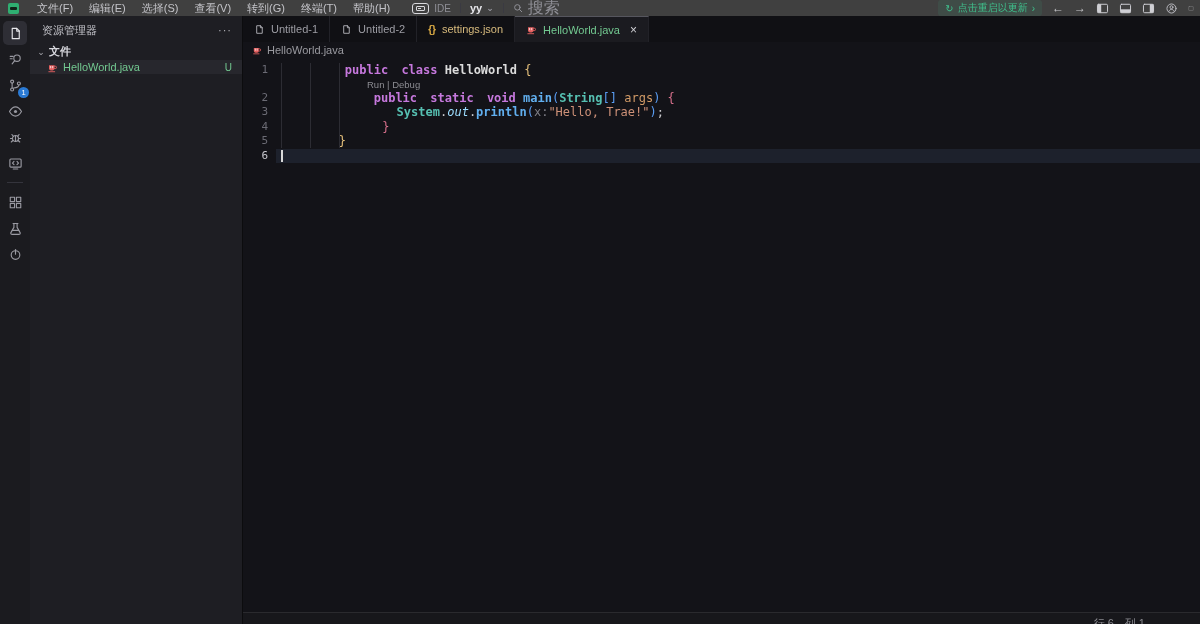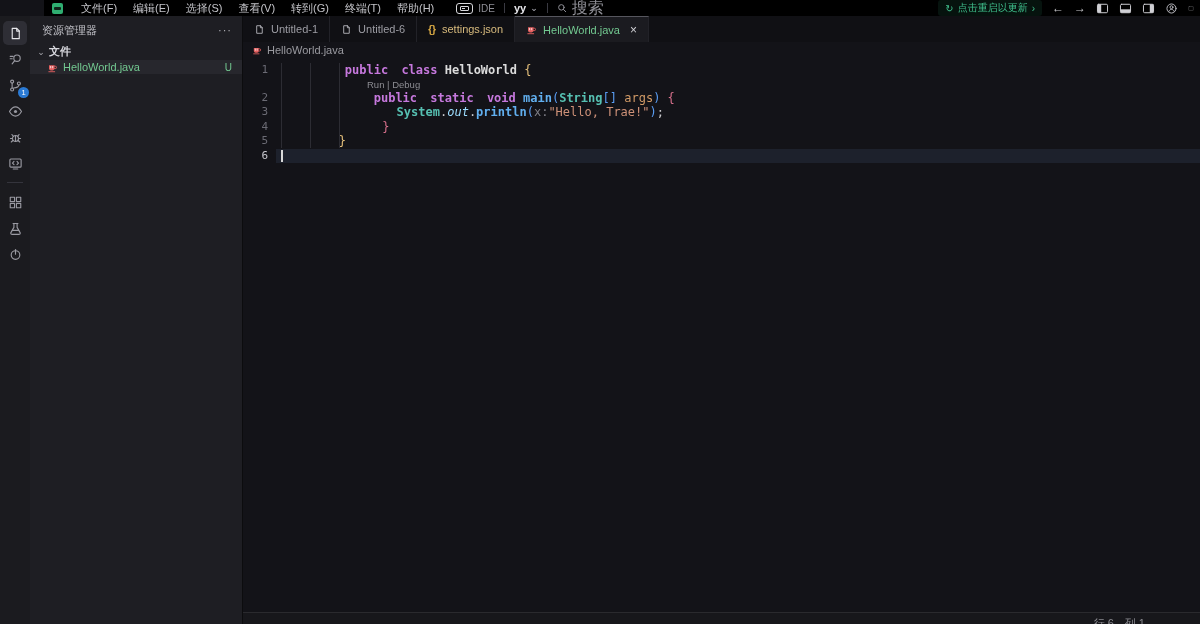--- a/index.html
+++ b/index.html
@@ -2,22 +2,22 @@
 <html><head>
 <meta charset="utf-8">
 <style>
   * { margin:0; padding:0; box-sizing:border-box; }
   html,body { width:1200px; height:624px; overflow:hidden; background:#131318;
               font-family:"Liberation Sans","DejaVu Sans",sans-serif; }
   #app { width:1200px; height:624px; display:flex; flex-direction:column;
          background:#131318; color:#cccccc; }
 
   
-  .titlebar { height:16px; background:#000000; display:flex; align-items:center;
-              font-size:11px; color:#c3c3c8; flex:none;margin-left:44px; }
+  .titlebar { height:16px; background:#404040; display:flex; align-items:center;
+              font-size:11px; color:#c3c3c8; flex:none; }
   .app-logo { width:11px; height:11px; border-radius:2px; background:#2fae71;
               margin:0 10px 0 8px; position:relative; flex:none; }
   .app-logo::after { content:""; position:absolute; left:2px; top:4px; width:7px; height:3px;
                      background:#10241a; border-radius:1px; }
   .menu-bar { display:flex; align-items:center; }
   .menu-item { padding:0 8px; line-height:16px; cursor:default; white-space:nowrap; }
   .ide-switch { display:flex; align-items:center; margin-left:14px; gap:5px; }
   .ide-box { width:17px; height:11px; border:1px solid #d8d8dc; border-radius:3px;
              display:flex; align-items:center; justify-content:center; }
   .ide-box .scr { width:9px; height:5px; border:1px solid #d8d8dc; border-radius:1px; position:relative; }
@@ -296,21 +296,21 @@
           </span>
           <span>Untitled-1</span>
         </div>
         <div class="tab">
           <span class="file-ico">
             <svg width="11" height="11" viewBox="0 0 16 16" fill="none" stroke="#c6c6cc" stroke-width="1.4">
               <path d="M4.5 2.5h4.8l2.7 2.7v8.3h-7.5z"></path>
                 <path d="M9.3 2.5v2.9h2.9"></path>
             </svg>
           </span>
-          <span>Untitled-6</span>
+          <span>Untitled-2</span>
         </div>
         <div class="tab">
           <span class="json-ico">{}</span>
           <span class="tab-label-mod">settings.json</span>
         </div>
         <div class="tab active">
           <svg class="java-ico" viewBox="0 0 12 12">
             <path d="M2.2 3.6h6v3.6a2 2 0 0 1-2 2h-2a2 2 0 0 1-2-2z" fill="#e35f5f"></path>
             <path d="M8.2 4.6h.9a1.3 1.3 0 0 1 0 2.6h-.9" fill="none" stroke="#e35f5f" stroke-width="1"></path>
             <path d="M4 4.8v1.6M6.2 4.8v1.6" stroke="#ffffff" stroke-width="0.8"></path>

